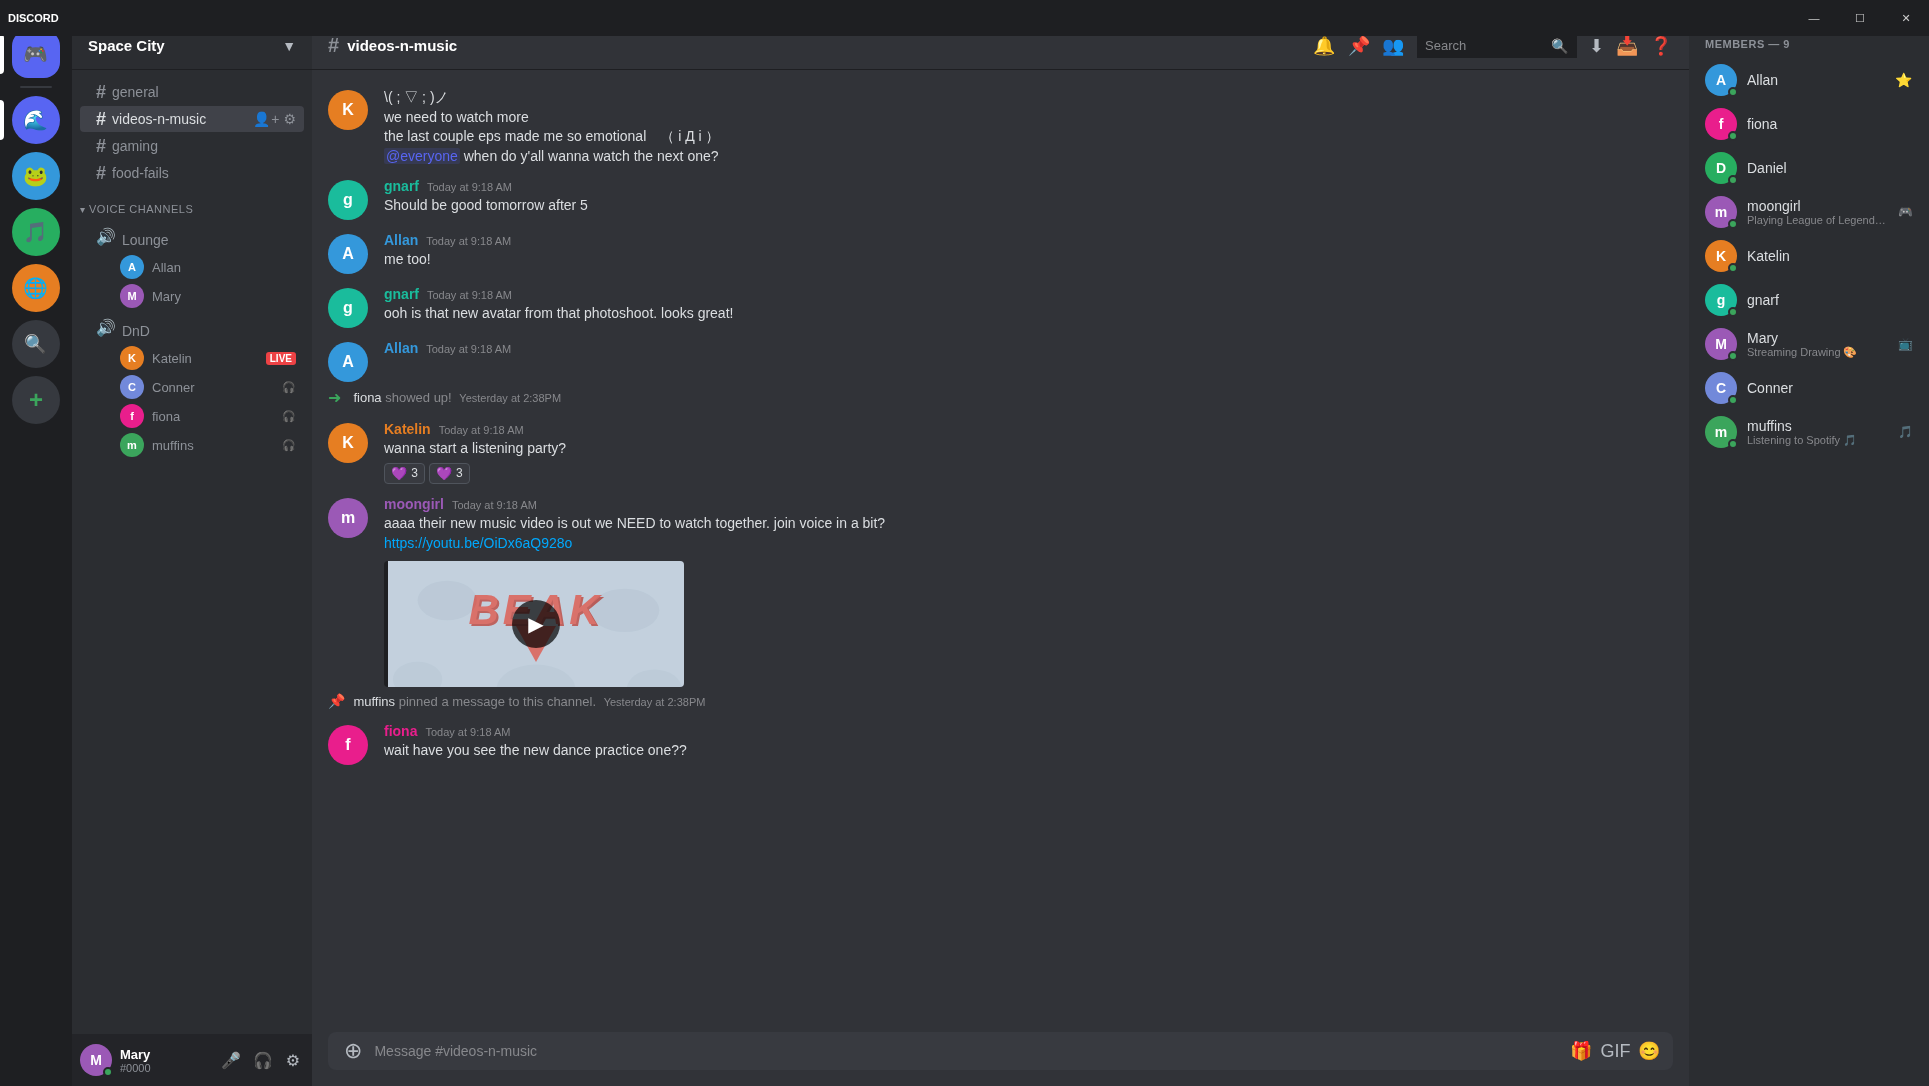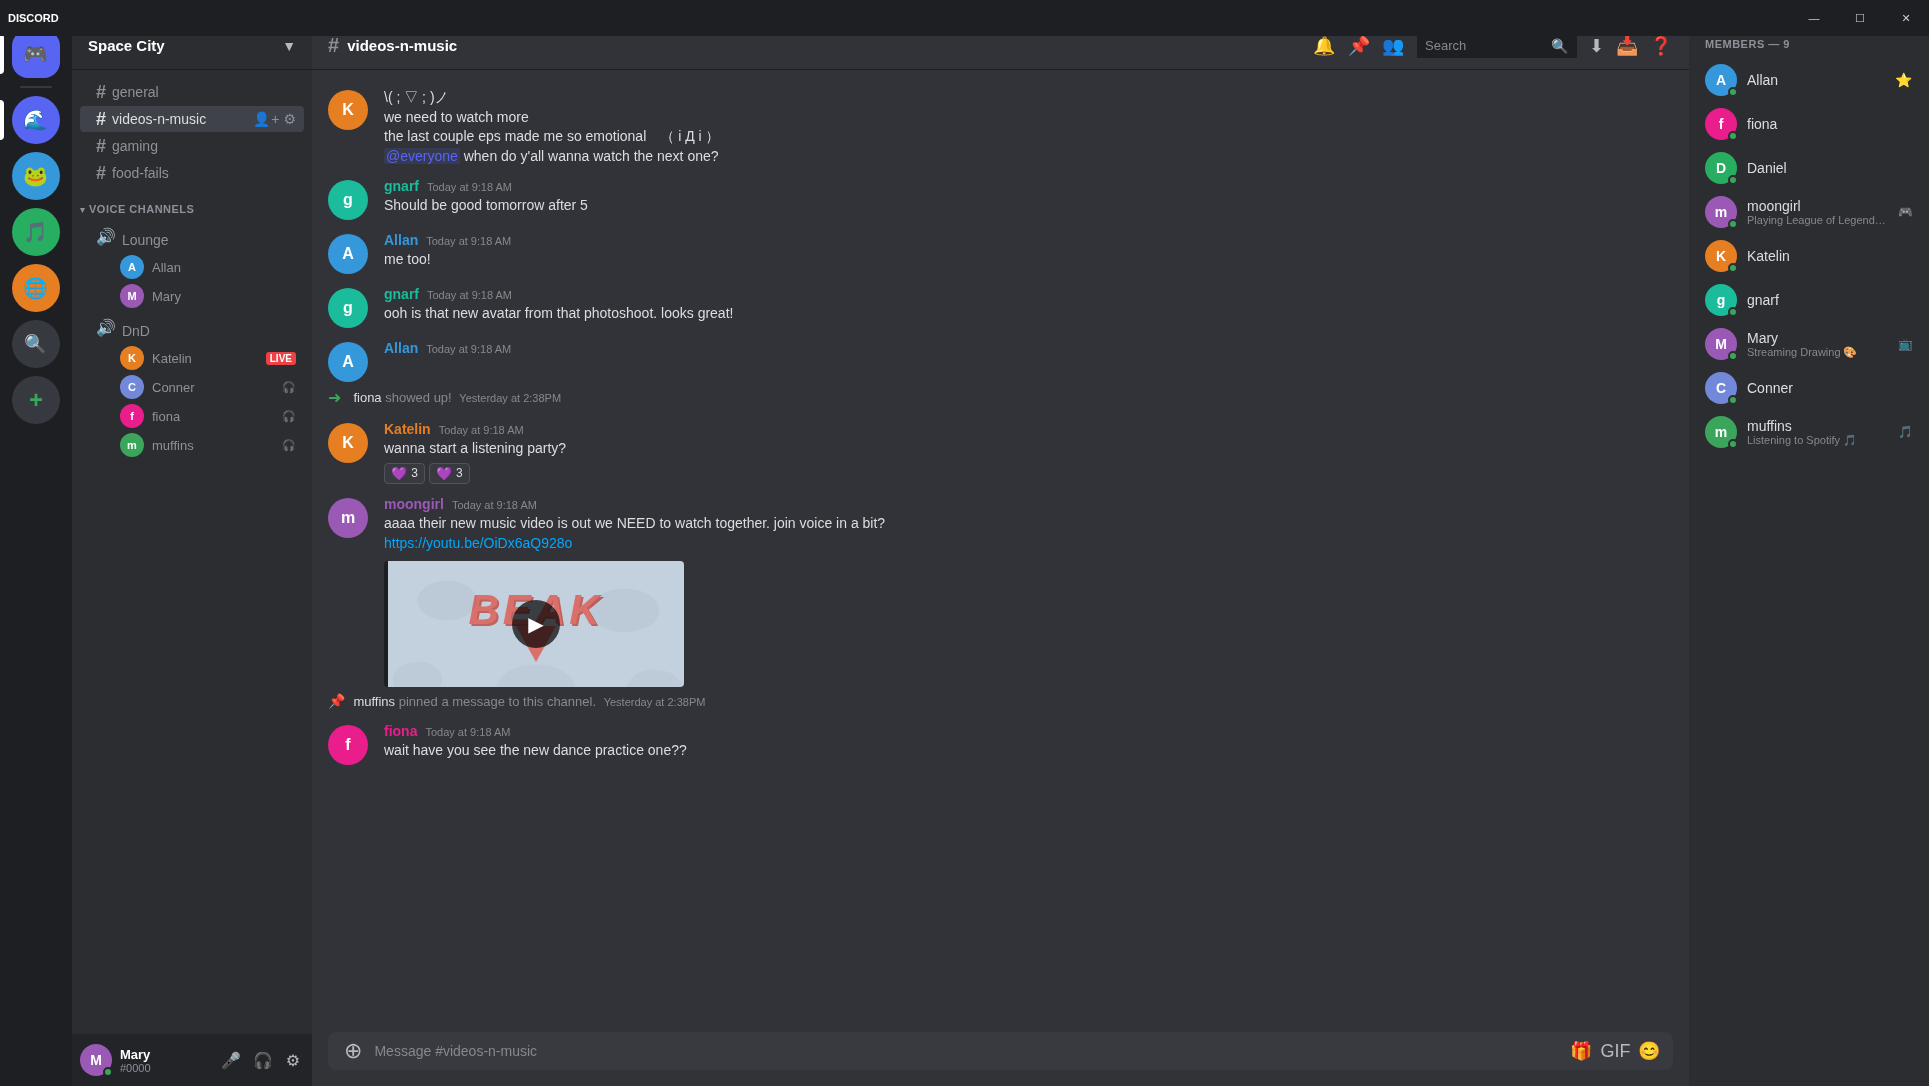--- a/index.html
+++ b/index.html
@@ -134,21 +134,21 @@
       gap: 4px;
       cursor: pointer;
     }
     .channel-category-arrow {
       color: #8d9198;
       font-size: 10px;
     }
     .channel-category-name {
       color: #8d9198;
       font-size: 11px;
-      font-weight: 700;
+      font-weight: 400;
       text-transform: uppercase;
       letter-spacing: 0.5px;
     }
     .channel-item {
       display: flex;
       align-items: center;
       padding: 4px 8px 4px 16px;
       border-radius: 4px;
       margin: 1px 8px;
       cursor: pointer;

